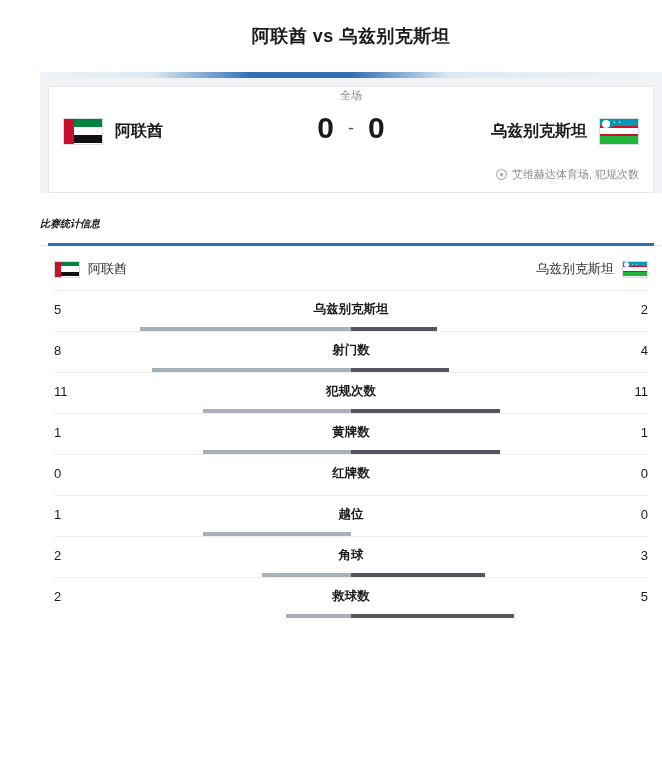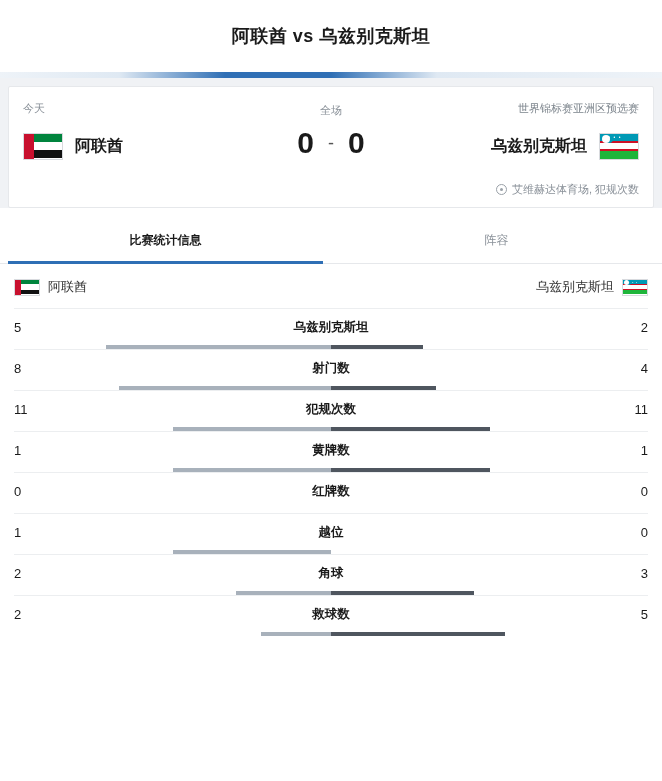--- a/index.html
+++ b/index.html
@@ -8,20 +8,21 @@
     height: 781px;
     background: #f0f2f5;
     font-family: "Liberation Sans", sans-serif;
     overflow: hidden;
   }
   .page {
     position: relative;
     width: 662px;
     height: 781px;
     background: #ffffff;
+    padding-left: 40px;
   }
   
   .top-header {
     height: 72px;
     background: #ffffff;
     display: flex;
     align-items: center;
     justify-content: center;
   }
   .top-title {
@@ -146,26 +147,27 @@
   }
   
   .tabs {
     display: flex;
     background: #ffffff;
     border-bottom: 1px solid #e6e8eb;
     margin-top: 8px;
   }
   .tab {
     flex: 1;
-    text-align: center;
+    text-align: left;
     padding: 16px 0 14px 0;
-    font-size: 12px;
+    font-size: 10px;
     color: #8a9199;
     cursor: pointer;
     position: relative;
+    font-style: italic;
   }
   .tab.active {
     color: #1a1a1a;
     font-weight: bold;
   }
   .tab.active::after {
     content: "";
     position: absolute;
     left: 8px; right: 8px; bottom: -1px;
     height: 3px;
@@ -219,24 +221,20 @@
 
 <div class="page">
 
   <div class="top-header">
     <div class="top-title">阿联酋 vs 乌兹别克斯坦</div>
   </div>
   <div class="grad-bar"></div>
 
   <div class="board-wrap">
     <div class="board">
-      <div class="board-top">
-        <span>今天</span>
-        <span class="comp">世界锦标赛亚洲区预选赛</span>
-      </div>
       <div class="fullmatch">全场</div>
 
       <div class="teams">
         <div class="team left">
           <span class="flag flag-uae">
             <span class="s1"></span>
               <span class="s2"></span>
               <span class="s3"></span>
               <span class="hoist"></span>
           </span>
@@ -265,21 +263,20 @@
 
       <div class="venue">
         <span class="pin"></span>
         <span>艾维赫达体育场, 犯规次数</span>
       </div>
     </div>
   </div>
 
   <div class="tabs">
     <div class="tab active">比赛统计信息</div>
-    <div class="tab">阵容</div>
   </div>
 
   <div class="stats">
     <div class="stats-head">
       <div class="side">
         <span class="flag small flag-uae">
           <span class="s1"></span>
             <span class="s2"></span>
             <span class="s3"></span>
             <span class="hoist"></span>

